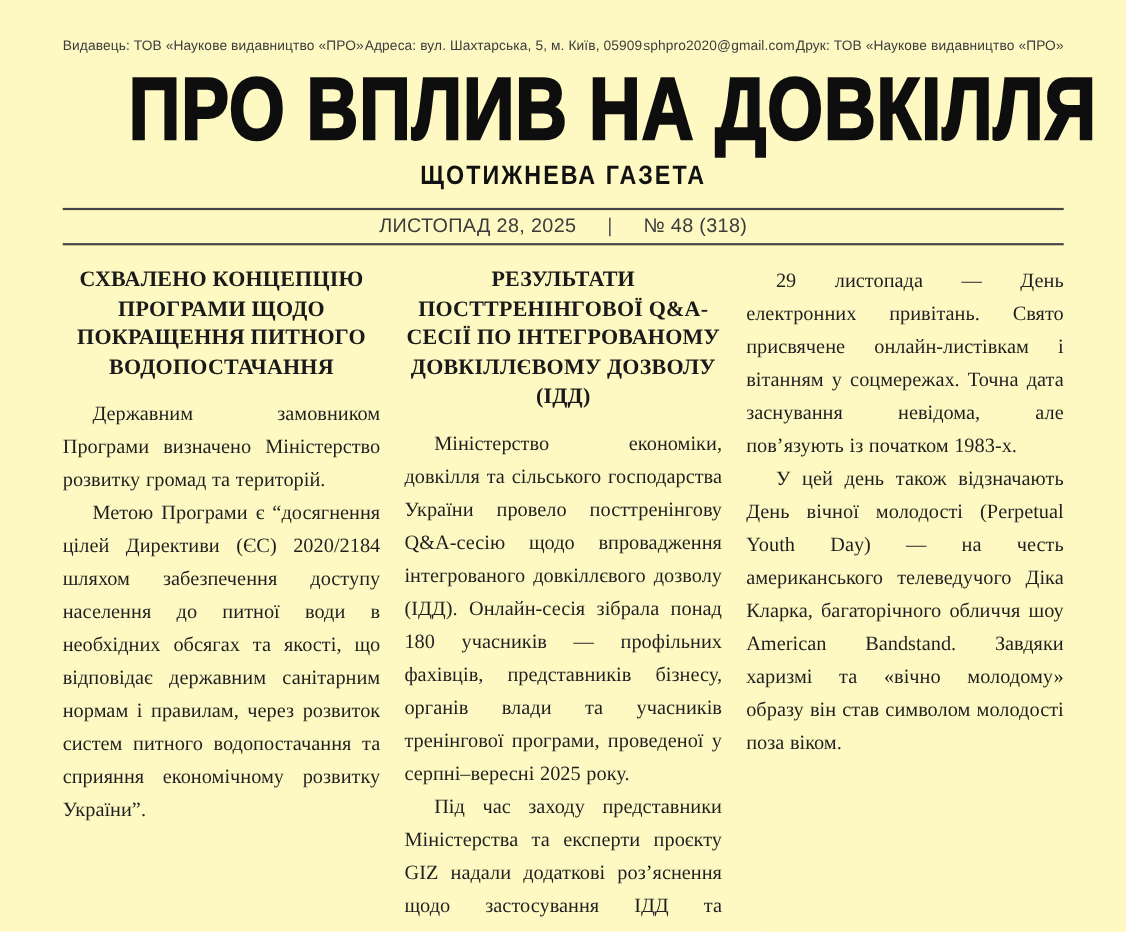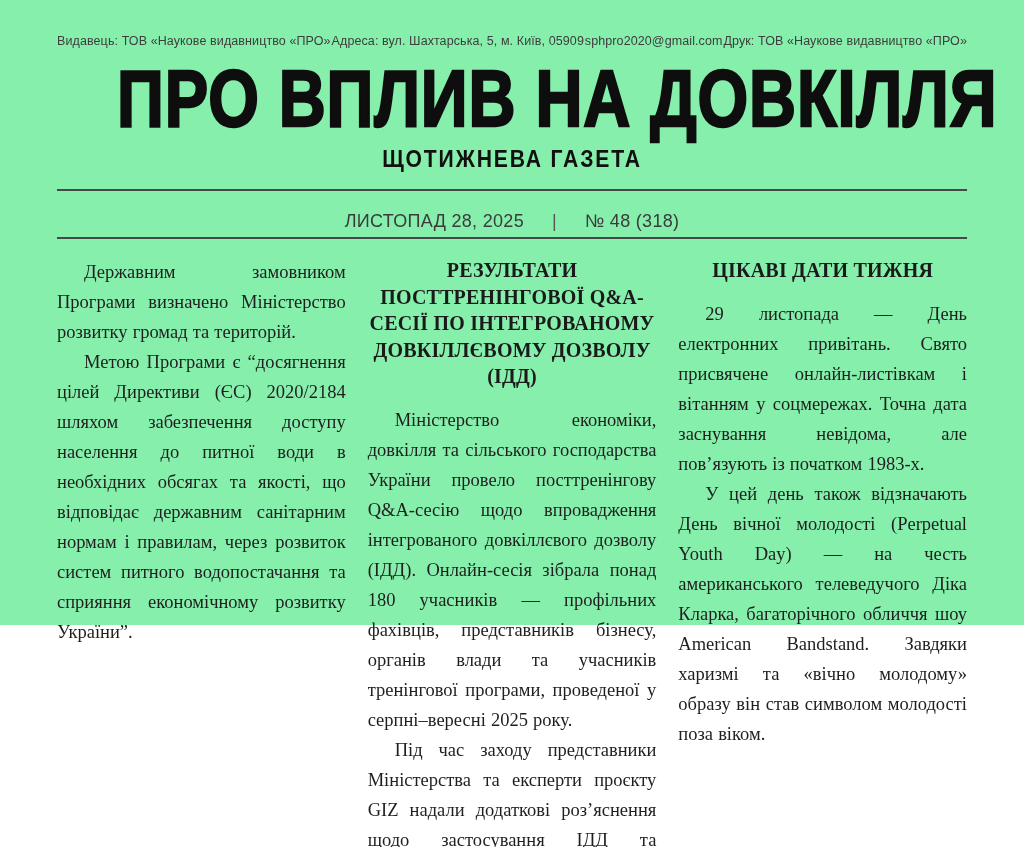--- a/index.html
+++ b/index.html
@@ -3,23 +3,23 @@
 <meta charset="utf-8">
 <style>
   * { margin: 0; padding: 0; box-sizing: border-box; }
   html, body { background: #ffffff; }
   body {
     width: 1024px; height: 847px; overflow: hidden;
     font-family: "Liberation Serif", serif;
     color: #1c1c1c;
   }
   .page {
-    width: 1024px; height: 625px;
+    width: 1024px; height: 847px;
     padding: 0 57px;
-    background: #86efac;
+    background: #fef9c3;
     position: relative;
   }
   
   .info-row {
     padding-top: 34px;
     display: flex;
     justify-content: space-between;
     align-items: baseline;
     font-family: "Liberation Sans", sans-serif;
     font-size: 12.5px;
@@ -49,21 +49,21 @@
     letter-spacing: 2px;
     color: #111111;
     transform: scale(0.92, 1.05);
     transform-origin: center;
   }
   
   .dateline {
     margin-top: 16px;
     border-top: 2.5px solid #474747;
     border-bottom: 2.5px solid #474747;
-    padding: 20px 0 5px 0;
+    padding: 4px 0 5px 0;
     display: flex;
     justify-content: center;
     align-items: flex-end;
     gap: 28px;
     font-family: "Liberation Sans", sans-serif;
     font-size: 18px;
     color: #3b3b3b;
     letter-spacing: 0.3px;
   }
   .dateline .sep { color: #555; }
@@ -114,33 +114,33 @@
 
   <div class="dateline">
     <span>ЛИСТОПАД 28, 2025</span>
     <span class="sep">|</span>
     <span>№ 48 (318)</span>
   </div>
 
   <main class="columns">
 
     <article class="col">
+      <h2 class="article-title">СХВАЛЕНО КОНЦЕПЦІЮ ПРОГРАМИ ЩОДО ПОКРАЩЕННЯ ПИТНОГО ВОДОПОСТАЧАННЯ</h2>
       <p>Державним замовником Програми визначено Міністерство розвитку громад та територій.</p>
       <p>Метою Програми є “досягнення цілей Директиви (ЄС) 2020/2184 шляхом забезпечення доступу населення до питної води в необхідних обсягах та якості, що відповідає державним санітарним нормам і правилам, через розвиток систем питного водопостачання та сприяння економічному розвитку України”.</p>
 
     </article>
 
     <article class="col">
       <h2 class="article-title">РЕЗУЛЬТАТИ ПОСТТРЕНІНГОВОЇ Q&amp;A-СЕСІЇ ПО ІНТЕГРОВАНОМУ ДОВКІЛЛЄВОМУ ДОЗВОЛУ (ІДД)</h2>
       <p>Міністерство економіки, довкілля та сільського господарства України провело посттренінгову Q&amp;A-сесію щодо впровадження інтегрованого довкіллєвого дозволу (ІДД). Онлайн-сесія зібрала понад 180 учасників — профільних фахівців, представників бізнесу, органів влади та учасників тренінгової програми, проведеної у серпні–вересні 2025 року.</p>
       <p>Під час заходу представники Міністерства та експерти проєкту GIZ надали додаткові роз’яснення щодо застосування ІДД та поділилися практичними рекомендаціями, що доповнюють матеріали тренінгової програми.</p>
 
     </article>
 
     <article class="col">
-      <h2 class="article-title">ЦІКАВІ ДАТИ ТИЖНЯ</h2>
       <p>29 листопада — День електронних привітань. Свято присвячене онлайн-листівкам і вітанням у соцмережах. Точна дата заснування невідома, але пов’язують із початком 1983-х.</p>
       <p>У цей день також відзначають День вічної молодості (Perpetual Youth Day) — на честь американського телеведучого Діка Кларка, багаторічного обличчя шоу American Bandstand. Завдяки харизмі та «вічно молодому» образу він став символом молодості поза віком.</p>
 
     </article>
 
   </main>
 </div>
 
 </body></html>

